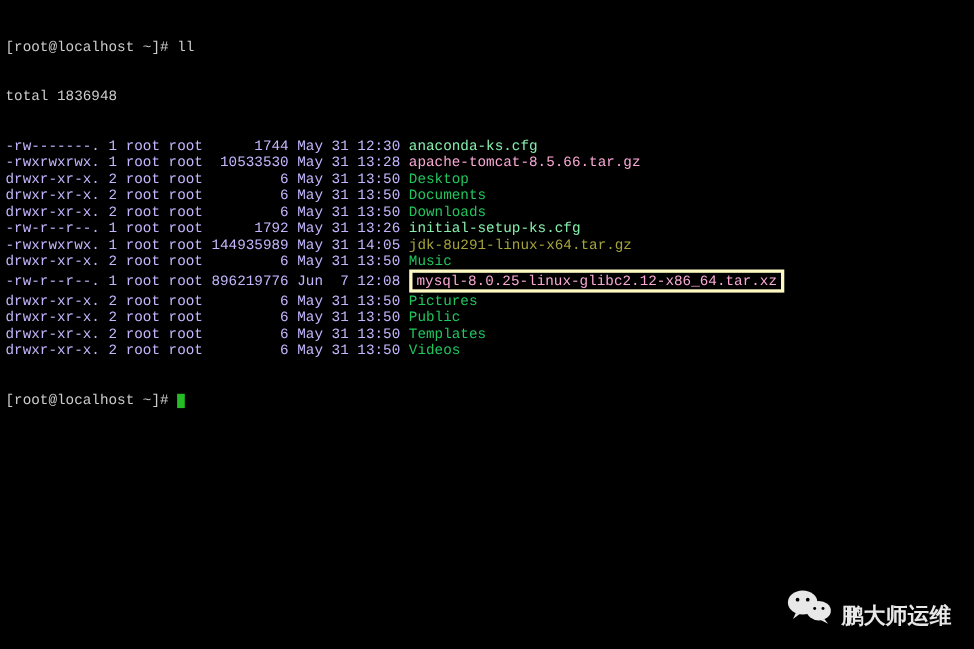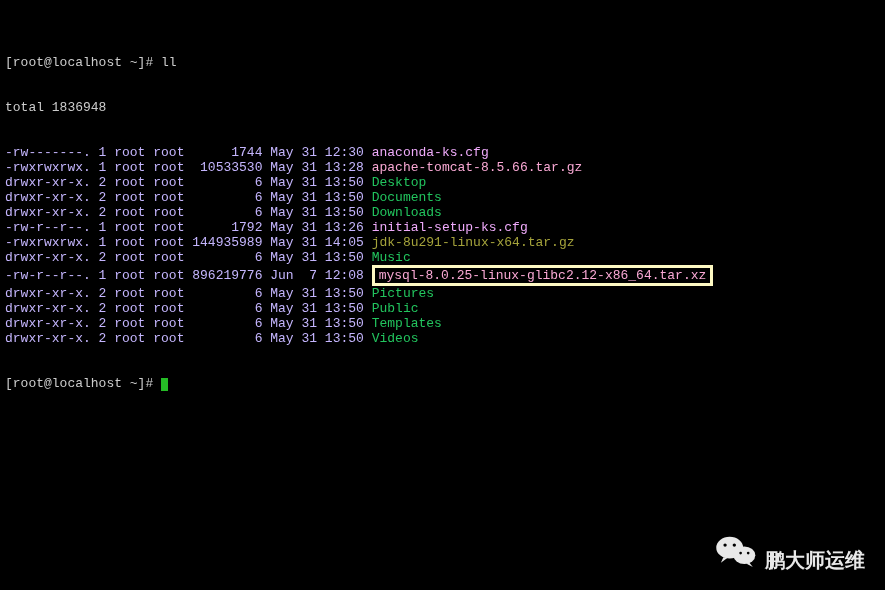--- a/index.html
+++ b/index.html
@@ -14,29 +14,28 @@
       font-family: "Consolas", "Monaco", "Courier New", monospace;
       font-size: 13px;
       line-height: 15px;
       color: #ccc;
       position: relative;
       overflow: hidden;
     }
     .terminal {
       padding: 5px 5px;
       white-space: pre;
-      margin-top: 20px;
     }
     .line {
       display: block;
     }
     .prompt { color: #ccc; }
     .total { color: #ccc; }
     .perm { color: #c4b5fd; }
-    .white { color: #f0abfc; }
+    .white { color: #86efac; }
     .red { color: #f9a8d4; }
     .yellow { color: #a5a33b; }
     .cyan { color: #22c55e; }
     .boxed {
       border: 3px solid #fef9c3;
       padding: 0 4px;
       display: inline-block;
     }
     .cursor {
       background: #25bc26;

